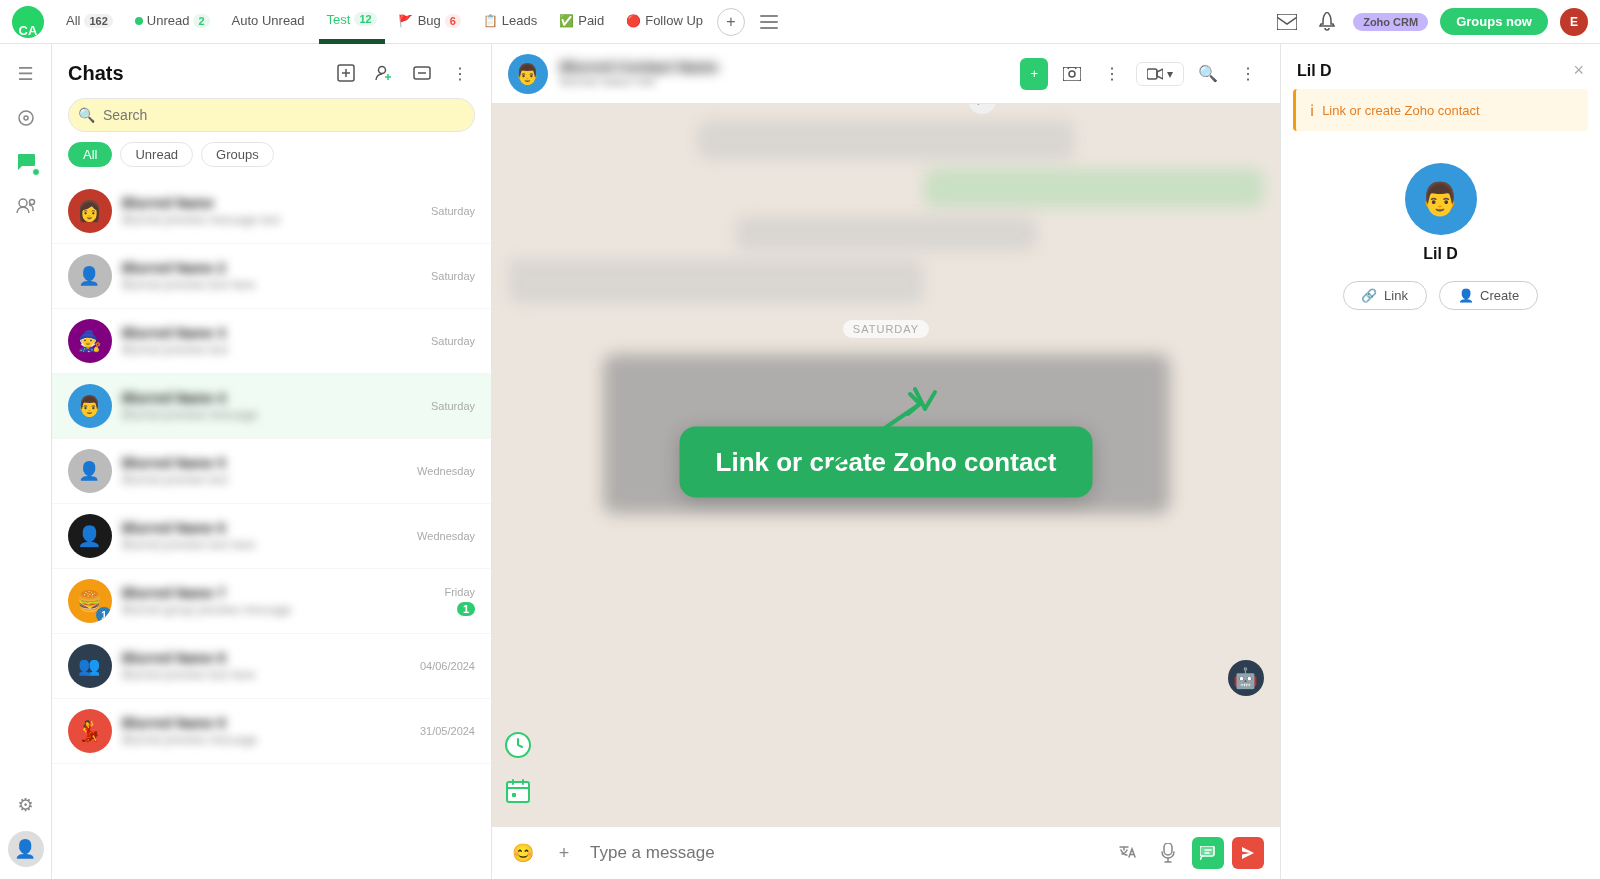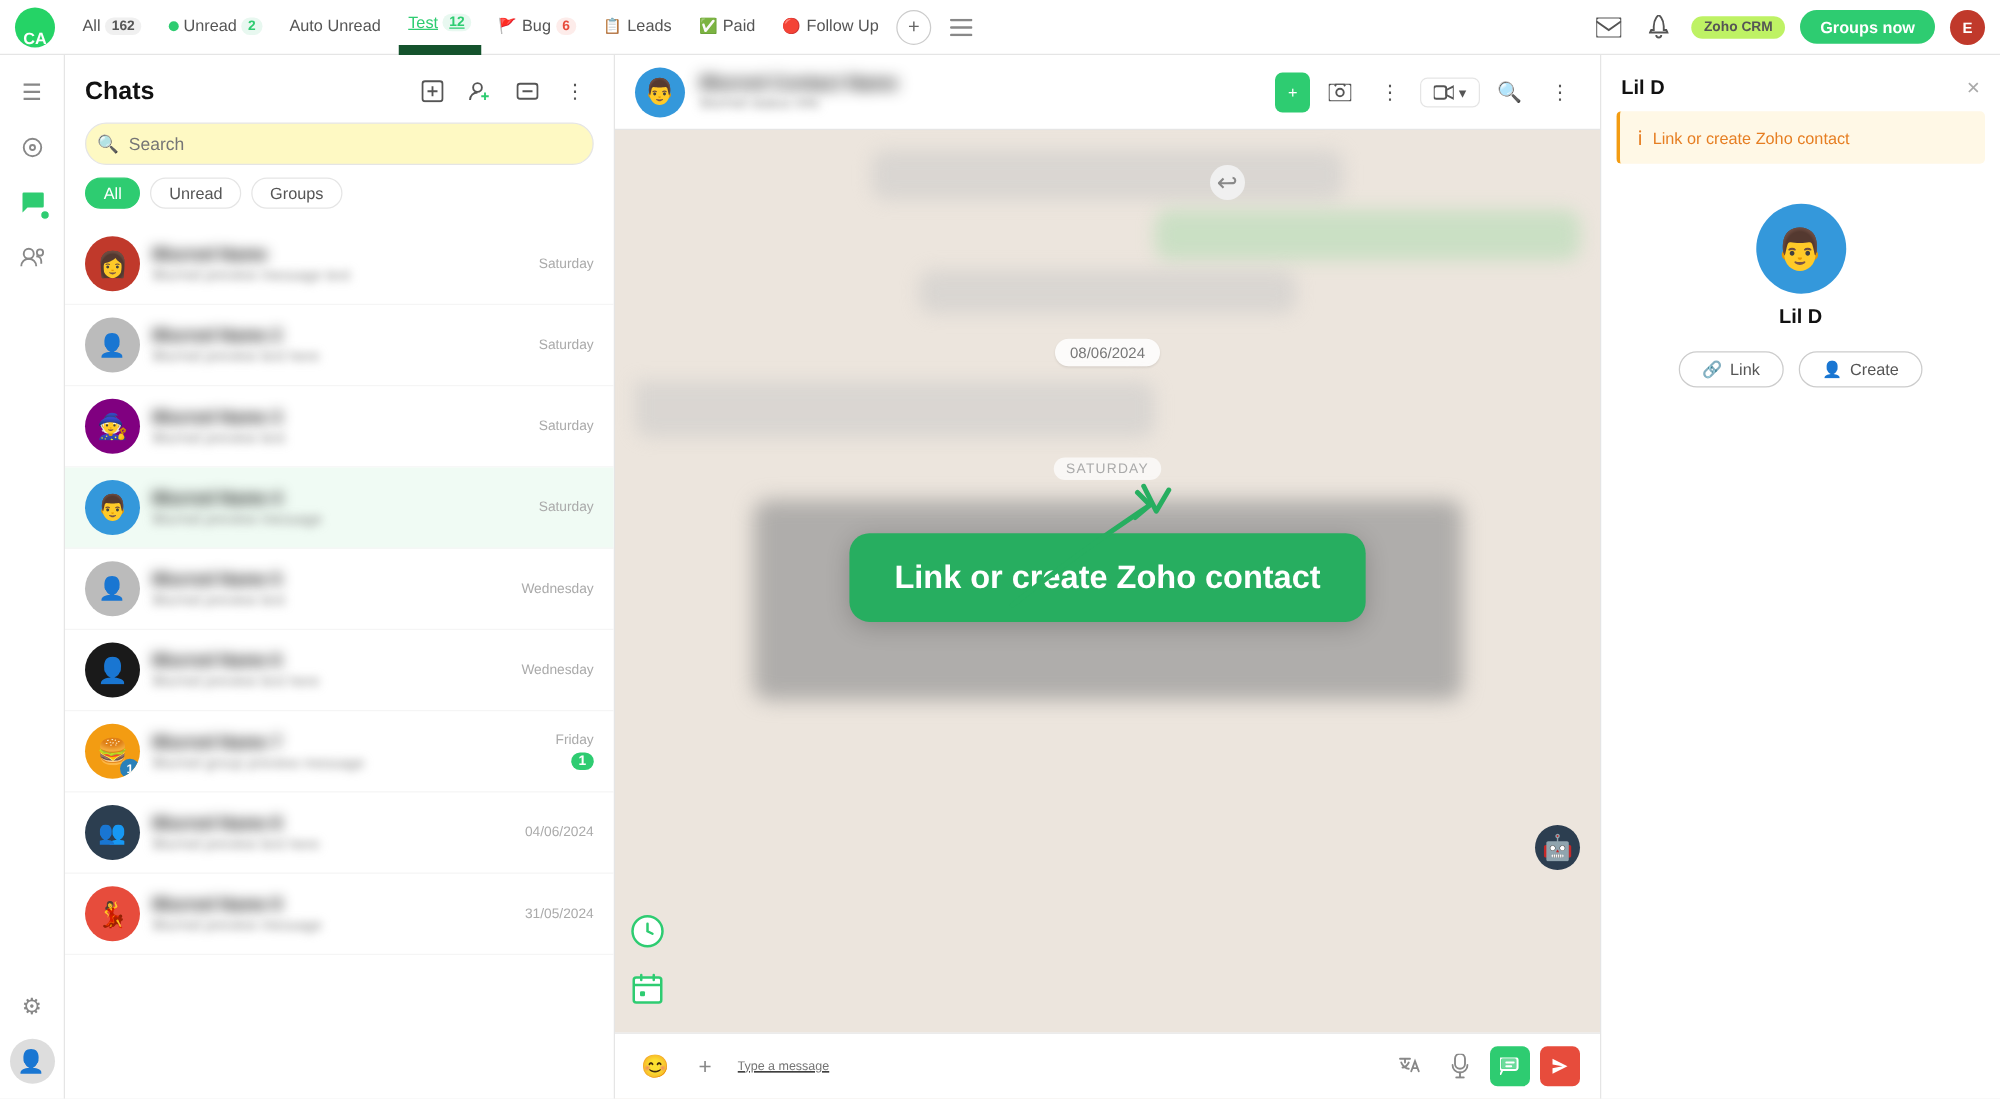--- a/index.html
+++ b/index.html
@@ -9,21 +9,21 @@
     .top-nav {
       display: flex; align-items: center; background: #fff; height: 44px;
       border-bottom: 1px solid #e5e5e5; padding: 0 12px; gap: 6px; position: relative; z-index: 100;
     }
     .nav-logo {
       width: 32px; height: 32px; background: #25d366; border-radius: 50%; display: flex; align-items: flex-end; justify-content: center; color: white; font-weight: bold; font-size: 13px; margin-right: 8px; flex-shrink: 0;
     }
     .nav-tab {
       display: flex; align-items: center; gap: 4px; padding: 4px 8px; font-size: 13px; color: #555; cursor: pointer; white-space: nowrap; border-bottom: 2px solid transparent; height: 44px;
     }
-    .nav-tab.active { color: #2ecc71; border-bottom: 8px solid #14532d; text-decoration: underline; }
+    .nav-tab.active { color: #2ecc71; border-bottom: 5px solid #14532d; }
     .nav-tab .badge {
       font-size: 11px; padding: 1px 5px; border-radius: 10px; font-weight: 600;
     }
     .nav-tab .badge.green { background: #e8f8f0; color: #2ecc71; }
     .nav-tab .badge.red { background: #fdecea; color: #e74c3c; }
     .nav-tab .badge.gray { background: #f0f0f0; color: #555; }
     .nav-dot { width: 8px; height: 8px; border-radius: 50%; display: inline-block; }
     .nav-dot.green { background: #2ecc71; }
     .nav-add-btn { width: 28px; height: 28px; border-radius: 50%; border: 1px solid #ccc; background: #fff; display: flex; align-items: center; justify-content: center; cursor: pointer; font-size: 16px; color: #666; }
     .nav-filter-btn { width: 28px; height: 28px; display: flex; align-items: center; justify-content: center; cursor: pointer; color: #666; margin-left: 4px; }
@@ -112,21 +112,21 @@
       position: absolute; left: 8px; bottom: 70px; display: flex; flex-direction: column; gap: 10px;
     }
     .chat-left-icon { width: 36px; height: 36px; display: flex; align-items: center; justify-content: center; cursor: pointer; color: #2ecc71; font-size: 20px; }
 
     
     .chat-input-area {
       background: #fff; padding: 10px 16px; display: flex; align-items: center; gap: 10px; border-top: 1px solid #e5e5e5;
     }
     .chat-input-left { display: flex; gap: 8px; }
     .chat-input-left-btn { width: 32px; height: 32px; display: flex; align-items: center; justify-content: center; cursor: pointer; color: #888; font-size: 18px; }
-    .chat-input { flex: 1; border: none; outline: none; font-size: 10px; color: #000000; background: transparent; text-decoration: underline; }
+    .chat-input { flex: 1; border: none; outline: none; font-size: 17px; color: #000000; background: transparent; }
     .chat-input-right { display: flex; gap: 8px; align-items: center; }
     .chat-input-right-btn { width: 32px; height: 32px; display: flex; align-items: center; justify-content: center; cursor: pointer; color: #888; font-size: 18px; }
     .mic-btn { color: #888; }
     .record-btn { background: #2ecc71; border-radius: 6px; color: white; width: 32px; height: 32px; display: flex; align-items: center; justify-content: center; cursor: pointer; font-size: 14px; }
     .translate-btn { color: #888; font-size: 16px; }
 
     
     .right-panel {
       width: 320px; background: #fff; border-left: 1px solid #e5e5e5; display: flex; flex-direction: column;
     }
@@ -236,21 +236,21 @@
           <rect x="0" y="0" width="20" height="16" rx="2" stroke="#555" stroke-width="1.5" fill="none"></rect>
           <path d="M0 3l10 7 10-7" stroke="#555" stroke-width="1.5"></path>
         </svg>
     </div>
     <div class="nav-right-icon">
       <svg width="16" height="20" viewBox="0 0 16 20" fill="none">
           <path d="M8 0C8 0 4 3 4 9v3H2l-1 2h14l-1-2h-2V9c0-6-4-9-4-9z" stroke="#555" stroke-width="1.5" fill="none"></path>
           <path d="M6 16a2 2 0 004 0" stroke="#555" stroke-width="1.5" fill="none"></path>
         </svg>
     </div>
-    <div style="display:flex;gap:4px;background:#bef264;border-radius:16px;padding:3px 10px;">
+    <div style="display:flex;gap:4px;background:#c4b5fd;border-radius:16px;padding:3px 10px;">
       <span style="font-size:11px;color:#555;font-weight:600;">Zoho CRM</span>
     </div>
     <button class="upgrade-btn">Groups now</button>
     <div class="user-avatar-nav">E</div>
   </div>
 </div>
 
 <div class="main-layout">
 
   <div class="sidebar-icons">
@@ -463,23 +463,20 @@
       <div style="display:flex;justify-content:center;margin-bottom:8px;">
         <div style="background:rgba(200,200,200,0.5);border-radius:12px;height:40px;width:50%;filter:blur(7px);"></div>
       </div>
       <div style="display:flex;justify-content:flex-end;margin-bottom:8px;">
         <div style="background:rgba(180,220,180,0.6);border-radius:12px;height:40px;width:45%;filter:blur(7px);"></div>
       </div>
       <div style="display:flex;justify-content:center;margin-bottom:8px;">
         <div style="background:rgba(200,200,200,0.5);border-radius:12px;height:35px;width:40%;filter:blur(7px);"></div>
       </div>
 
-      <div class="date-badge">
-        <span>08/06/2024</span>
-      </div>
 
       <div style="display:flex;justify-content:flex-start;margin-bottom:8px;position:relative;">
         <div style="background:rgba(200,200,200,0.5);border-radius:0 12px 12px 12px;height:45px;width:55%;filter:blur(7px);"></div>
         <div class="reply-float" style="position:relative;margin-left:8px;background:#f0f0f0;border-radius:50%;width:28px;height:28px;display:flex;align-items:center;justify-content:center;align-self:flex-end;">↩</div>
       </div>
 
       <div class="day-label">
         <span>SATURDAY</span>
       </div>
 

